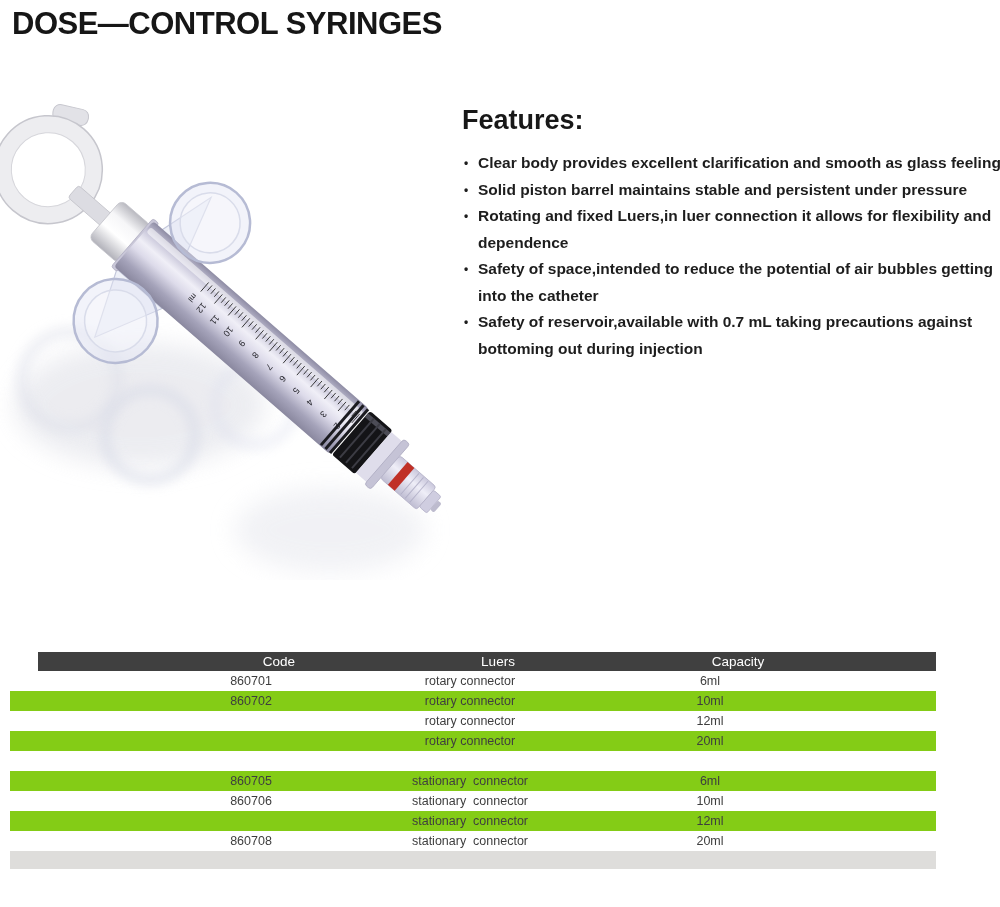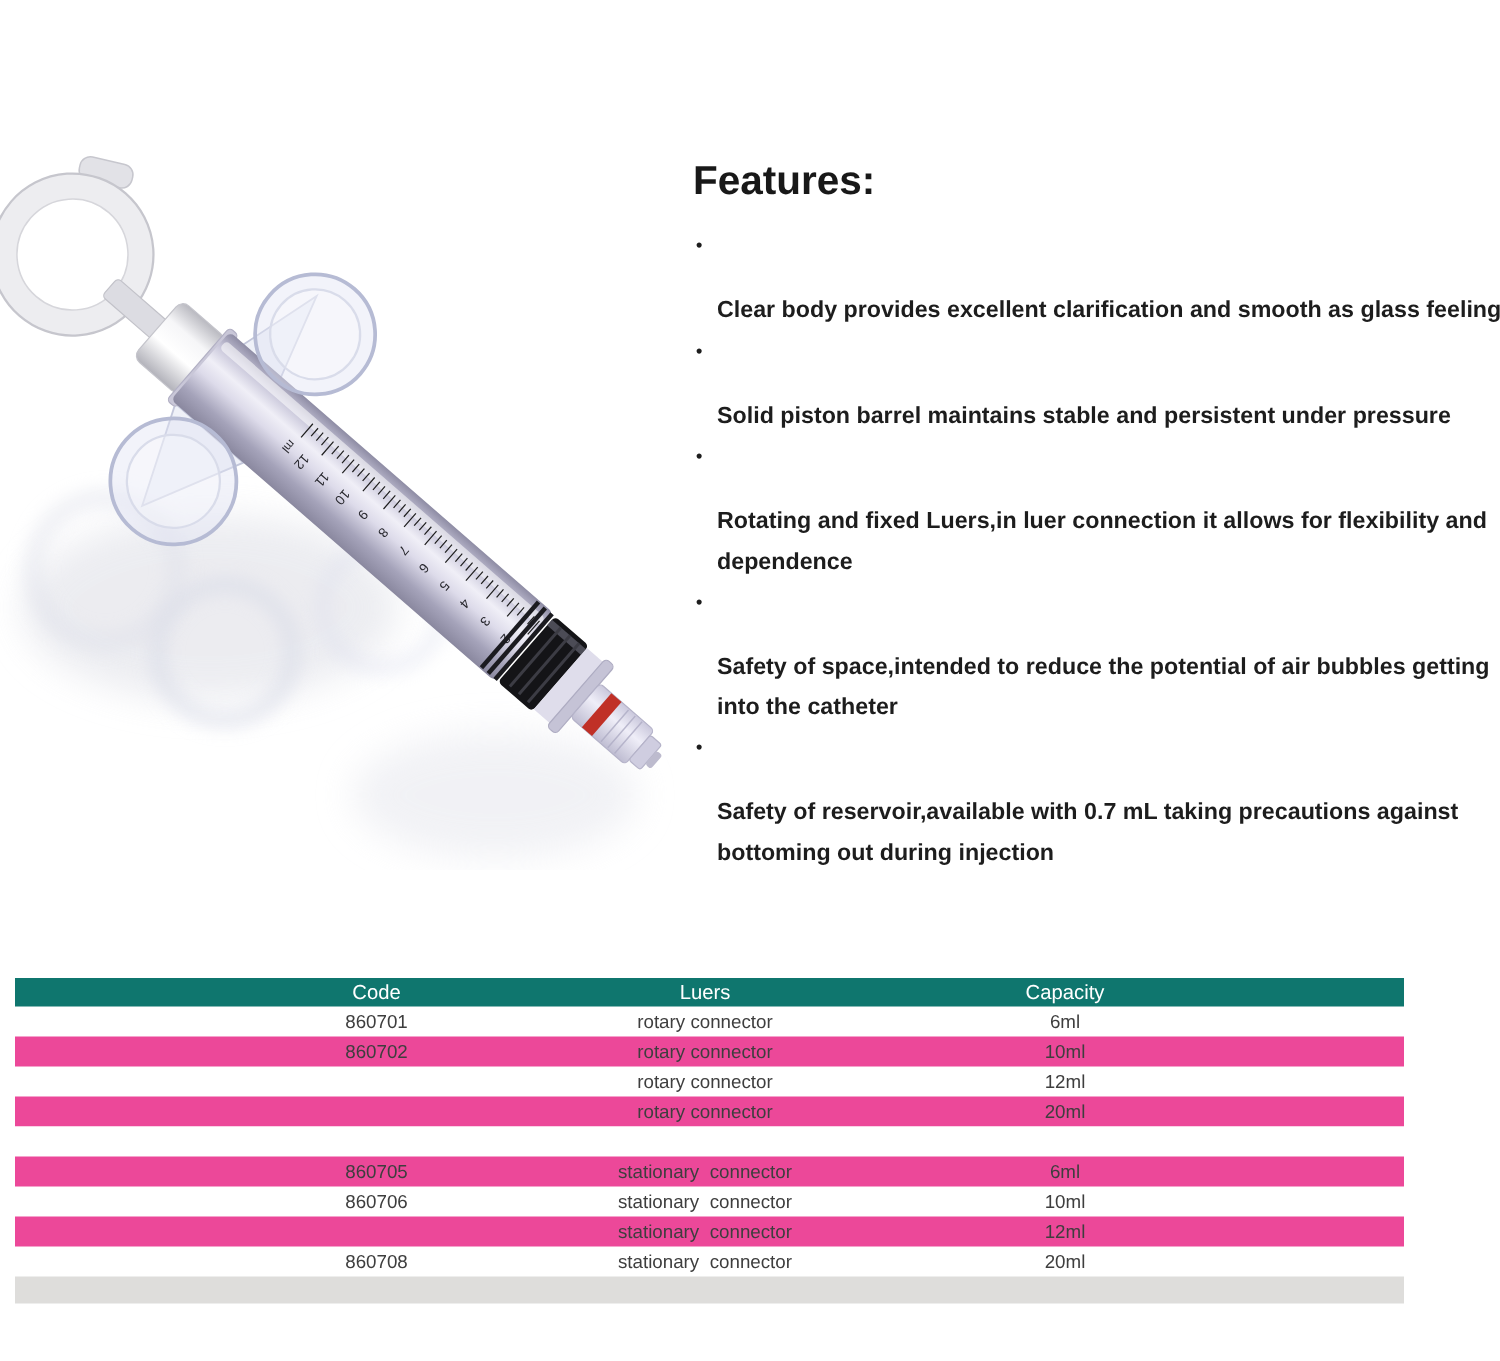--- a/index.html
+++ b/index.html
@@ -13,41 +13,42 @@
     font-size:31px;font-weight:900;letter-spacing:-0.5px;color:#161616;
   }
   
   .figure{position:absolute;left:0;top:100px;width:450px;height:480px;}
   
   .features{position:absolute;left:462px;top:105px;width:540px;}
   .features h2{margin:0;font-size:27px;font-weight:700;color:#181818;}
   .bullets{margin-top:14px;}
   .bullet{display:flex;margin:0 0 0 2px;color:#1d1d1d;font-size:15.5px;font-weight:700;line-height:26.5px;}
   .bullet .dot{width:14px;flex:0 0 14px;font-size:12px;}
-  .bullet .txt{white-space:pre-line;margin-top:44px;}
+  .bullet .txt{white-space:pre-line;}
   
   .ptable{position:absolute;left:10px;top:652px;width:926px;font-size:12.5px;color:#3e3e3e;}
   .trow{position:relative;height:20px;}
-  .trow.head{height:19px;background:#0f766e;color:#ffffff;font-size:13.5px;}
-  .trow.gray{background:#ec4899;}
+  .trow.head{height:19px;background:#404040;color:#ffffff;font-size:13.5px;margin-left:28px;}
+  .trow.gray{background:#84cc16;}
   .trow.spacer{background:#ffffff;}
   .trow.tail{height:18px;background:#dedddb;}
   .cell{position:absolute;top:0;text-align:center;line-height:20px;white-space:pre;}
   .trow.head .cell{line-height:19px;}
   .c-code{left:0;width:482px;}
   .c-model{left:260px;width:400px;}
   .c-cap{left:500px;width:400px;}
   .scale-num{font-size:9px;fill:#26262c;text-anchor:middle;font-family:"Liberation Sans",sans-serif;}
   .unit-lab{font-size:8px;fill:#26262c;text-anchor:middle;font-family:"Liberation Sans",sans-serif;}
 </style>
 </head>
 <body>
 
 <div class="page">
 
+  <h1 class="title">DOSE—CONTROL SYRINGES</h1>
 
   <div class="figure">
     <svg width="450" height="480" viewBox="0 0 450 480">
       <defs>
         <linearGradient id="barrelGrad" x1="0" y1="0" x2="0" y2="1">
           <stop offset="0" stop-color="#8e8ca4"></stop>
           <stop offset="0.18" stop-color="#c6c4d8"></stop>
           <stop offset="0.38" stop-color="#f0eff7"></stop>
           <stop offset="0.55" stop-color="#dddbea"></stop>
           <stop offset="0.8" stop-color="#a5a3ba"></stop>

